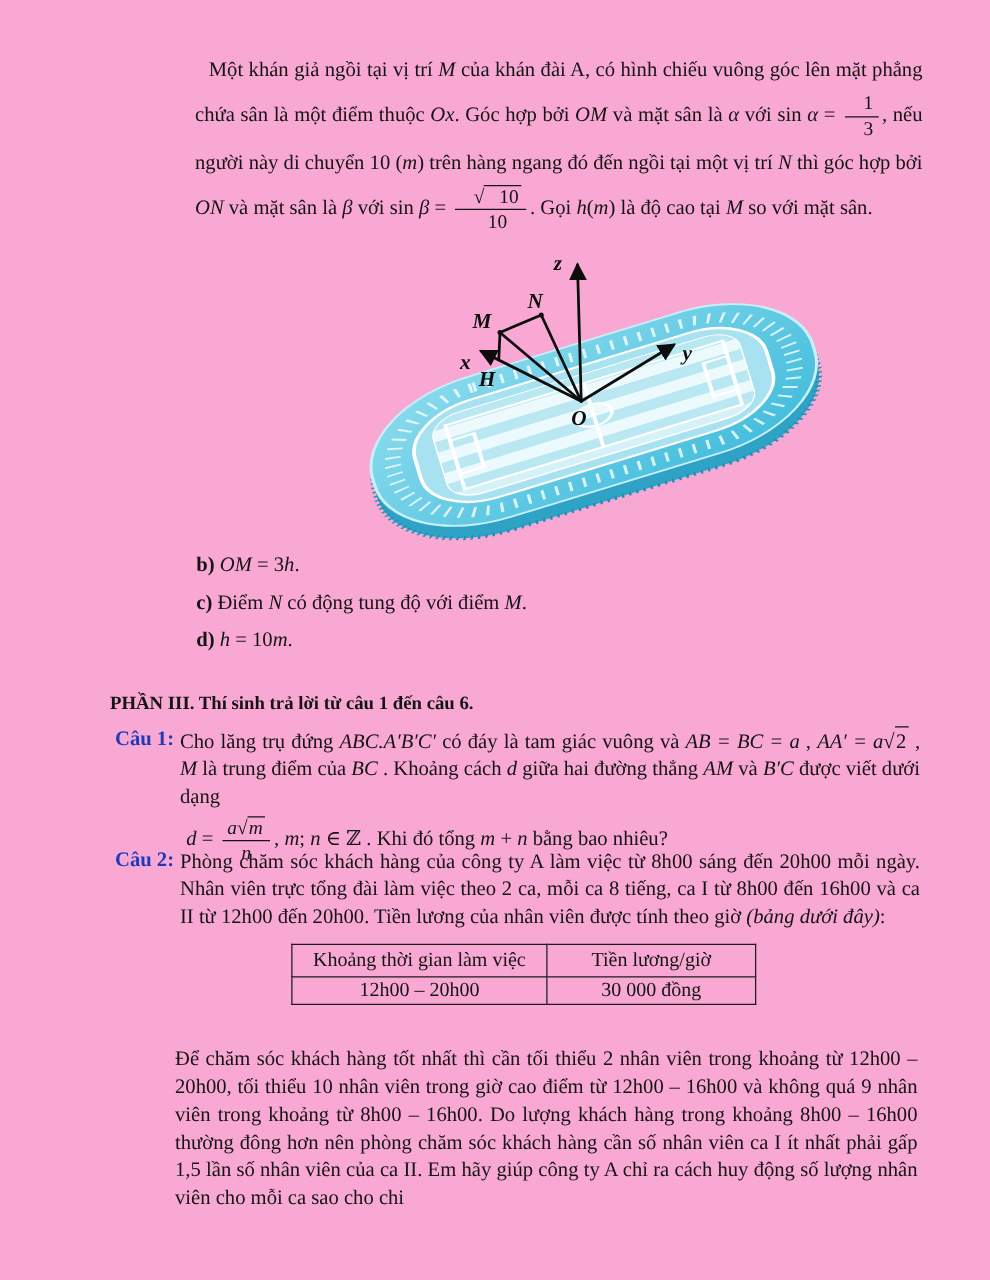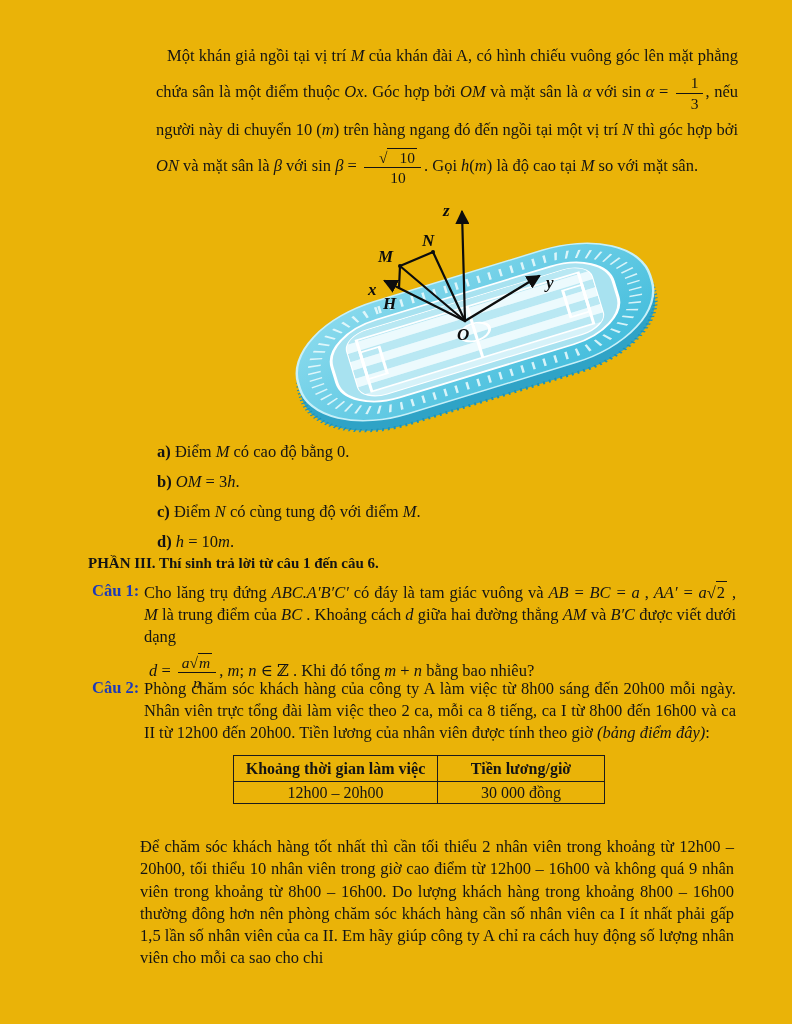--- a/index.html
+++ b/index.html
@@ -1,17 +1,17 @@
 <!DOCTYPE html>
 <html><head>
 <meta charset="utf-8">
 <style>
   html,body{margin:0;padding:0;background:#e8e8e8;}
   .page{
-    position:relative;width:792px;height:1024px;margin:0 auto;background:#eab308;
+    position:relative;width:792px;height:1024px;margin:0 auto;background:#f9a8d4;
     font-family:"Liberation Serif","DejaVu Serif",serif;color:#141414;overflow:hidden;
   }
   p{margin:0;}
   .rs-i{font-style:italic;}
   .rs-b{font-weight:bold;}
 
   .intro{
     position:absolute;left:156px;top:38px;width:582px;
     font-size:16.5px;line-height:36px;text-align:justify;text-indent:11px;
   }
@@ -32,21 +32,21 @@
 
   .question{position:absolute;font-size:16.5px;}
   .q1{left:92px;top:581px;width:646px;}
   .q2{left:92px;top:678px;width:646px;}
   .qlabel{position:absolute;left:0;top:0;font-weight:bold;color:#1e3ab8;}
   .qbody{margin-left:52px;width:592px;text-align:justify;line-height:22px;}
   .formula-line{display:block;text-align:left;line-height:46px;margin-left:5px;}
 
   .wage-table{position:absolute;left:233px;top:755px;border-collapse:collapse;font-size:16px;}
   .wage-table th,.wage-table td{border:1.5px solid #1c1c1c;text-align:center;padding:0;}
-  .wage-table th{font-weight:bold;height:25px;}
+  .wage-table th{font-weight:normal;height:25px;}
   .wage-table td{height:21px;}
   .col-time{width:203px;}
   .col-wage{width:166px;margin-top:36px;}
 
   .closing{
     position:absolute;left:140px;top:836px;width:594px;
     font-size:16.5px;line-height:22.3px;text-align:justify;
   }
 </style>
 </head>
@@ -116,39 +116,38 @@
       <text class="fig-label" x="266" y="92">y</text>
       <text class="fig-label" x="88" y="99">x</text>
       <text class="fig-label" x="98" y="66">M</text>
       <text class="fig-label" x="142" y="50">N</text>
       <text class="fig-label" x="103" y="113">H</text>
       <text class="fig-label" x="177" y="144">O</text>
     </svg>
   </div>
 
   <div class="items">
-    <p class="item"><span class="rs-b">a)</span><span><span> Điểm </span><span class="rs-i">M</span><span> có cao độ bằng 0.</span></span></p>
     <p class="item"><span class="rs-b">b)</span><span><span> </span><span class="rs-i">OM</span><span> = 3</span><span class="rs-i">h</span><span>.</span></span></p>
-    <p class="item"><span class="rs-b">c)</span><span><span> Điểm </span><span class="rs-i">N</span><span> có cùng tung độ với điểm </span><span class="rs-i">M</span><span>.</span></span></p>
+    <p class="item"><span class="rs-b">c)</span><span><span> Điểm </span><span class="rs-i">N</span><span> có động tung độ với điểm </span><span class="rs-i">M</span><span>.</span></span></p>
     <p class="item"><span class="rs-b">d)</span><span><span> </span><span class="rs-i">h</span><span> = 10</span><span class="rs-i">m</span><span>.</span></span></p>
   </div>
 
   <p class="section-header">PHẦN III. Thí sinh trả lời từ câu 1 đến câu 6.</p>
 
   <div class="question q1">
     <span class="qlabel">Câu 1:</span>
     <div class="qbody"><span><span>Cho lăng trụ đứng </span><span class="rs-i">ABC.A′B′C′</span><span> có đáy là tam giác vuông và </span><span class="rs-i">AB = BC = a</span><span> , </span><span class="rs-i">AA′ = a</span></span><span><span class="sqrt-sym">√</span><span class="rad">2</span></span><span><span> , </span><span class="rs-i">M</span><span> là trung điểm của </span><span class="rs-i">BC</span><span> . Khoảng cách </span><span class="rs-i">d</span><span> giữa hai đường thẳng </span><span class="rs-i">AM</span><span> và </span><span class="rs-i">B′C</span><span> được viết dưới dạng</span></span>
       <span class="formula-line"><span class="rs-i">d</span><span> = </span><span class="frac"><span class="num"><span class="rs-i">a</span><span class="sqrt-sym">√</span><span class="rad rs-i">m</span></span><span class="den rs-i">n</span></span><span><span>, </span><span class="rs-i">m</span><span>; </span><span class="rs-i">n</span><span> ∈ ℤ . Khi đó tổng </span><span class="rs-i">m</span><span> + </span><span class="rs-i">n</span><span> bằng bao nhiêu?</span></span>
       </span>
     </div>
   </div>
 
   <div class="question q2">
     <span class="qlabel">Câu 2:</span>
-    <div class="qbody"><span><span>Phòng chăm sóc khách hàng của công ty A làm việc từ 8h00 sáng đến 20h00 mỗi ngày. Nhân viên trực tổng đài làm việc theo 2 ca, mỗi ca 8 tiếng, ca I từ 8h00 đến 16h00 và ca II từ 12h00 đến 20h00. Tiền lương của nhân viên được tính theo giờ </span><span class="rs-i">(bảng điểm đây)</span><span>:</span></span></div>
+    <div class="qbody"><span><span>Phòng chăm sóc khách hàng của công ty A làm việc từ 8h00 sáng đến 20h00 mỗi ngày. Nhân viên trực tổng đài làm việc theo 2 ca, mỗi ca 8 tiếng, ca I từ 8h00 đến 16h00 và ca II từ 12h00 đến 20h00. Tiền lương của nhân viên được tính theo giờ </span><span class="rs-i">(bảng dưới đây)</span><span>:</span></span></div>
   </div>
 
   <table class="wage-table">
     <tbody>
         <tr>
       <th class="col-time">Khoảng thời gian làm việc</th>
       <th class="col-wage">Tiền lương/giờ</th>
     </tr>
     <tr>
       <td>12h00 – 20h00</td>

